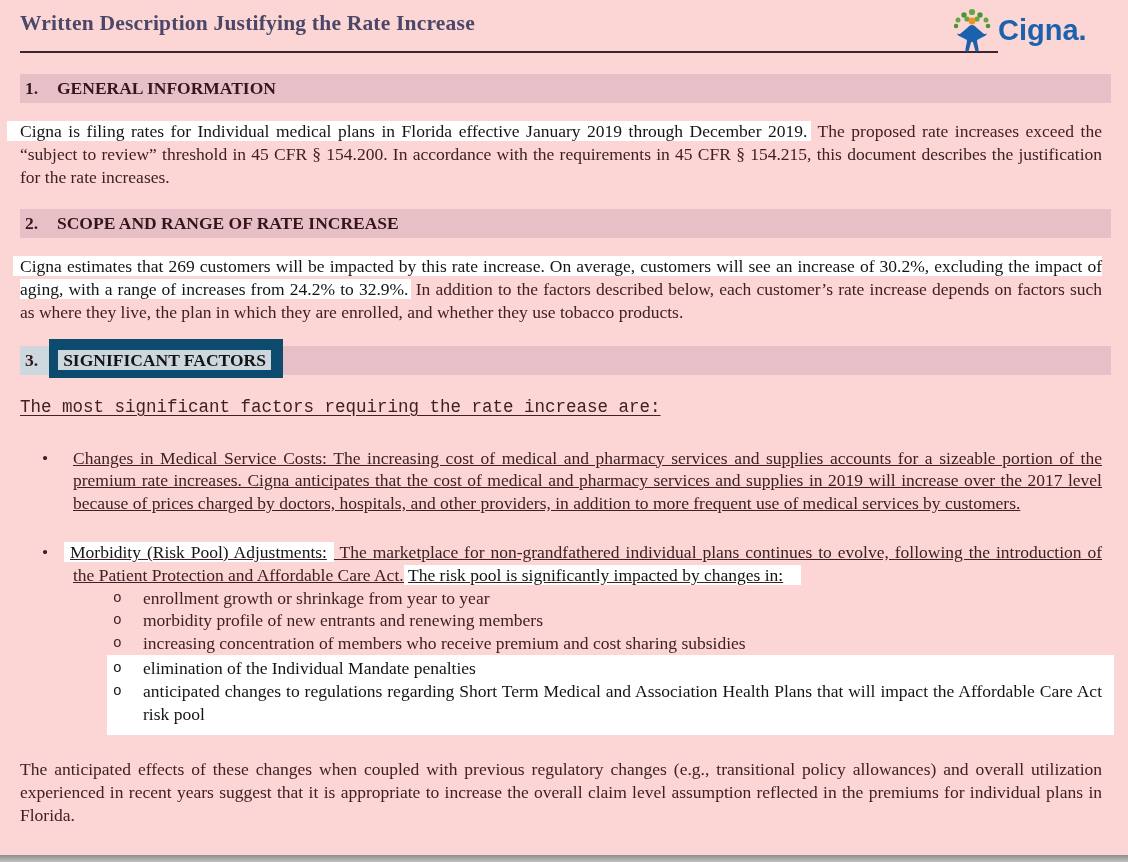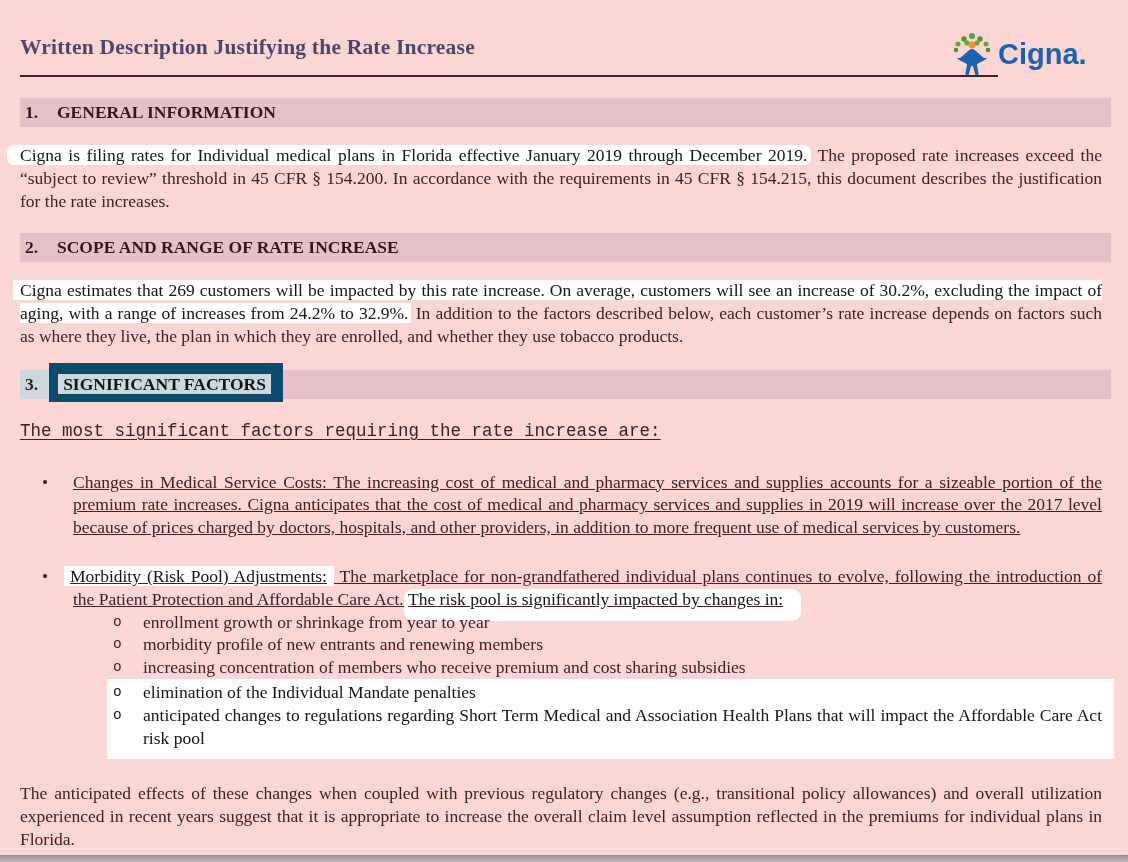--- a/index.html
+++ b/index.html
@@ -17,21 +17,21 @@
   }
   *{margin:0;padding:0;box-sizing:border-box;}
   html,body{width:1128px;}
   body{
     width:1128px;height:862px;position:relative;overflow:hidden;
     background:var(--page-pink);
     font-family:"Liberation Serif","DejaVu Serif",serif;
     font-size:17.5px;line-height:22.8px;color:var(--ink-on-pink);
   }
   .doc{padding:8px 0 0 0;}
-  .doc-header{position:relative;height:38px;margin-top:24px;}
+  .doc-header{position:relative;height:38px;}
   .doc-title{
     margin-left:20px;font-size:21.5px;line-height:30px;font-weight:700;
     color:var(--title-purple);letter-spacing:.2px;
   }
   .title-rule{
     margin:5px 130px 0 20px;border:none;border-top:2px solid #3c2531;height:0;
   }
   .logo{position:absolute;top:0;right:32px;width:142px;height:44px;}
   .heading-band{
     margin:0 17px 0 20px;height:29px;background:var(--band-mauve);
@@ -43,24 +43,24 @@
   .band-2{margin-top:21px;}
   .band-3{margin-top:22px;}
   .band-3 .h-num{width:auto;background:var(--bluegray);padding:0 11px 0 5px;}
   .white-wrap{
     background:#0c4a6e;margin-top:-7px;padding:7px 12px 3px 9px;
     display:inline-block;line-height:29px;
   }
   .white-wrap .inner{background:var(--bluegray);padding:0 5px;color:var(--ink-on-white);}
   .para{margin:17px 26px 0 20px;text-align:justify;}
   .hl{background:#ffffff;color:var(--ink-on-white);}
-  .hl-p1{padding-left:13px;margin-left:-13px;padding-right:4px;border-radius:7px;}
+  .hl-p1{padding-left:13px;margin-left:-13px;padding-right:4px;}
   .hl-p2{padding-left:7px;margin-left:-7px;padding-right:2px;}
   .hl-label{padding:0 7px 0 6px;margin-left:-9px;}
-  .hl-tail{padding:0 18px 12px 4px;margin-left:-4px;border-radius:9px;}
+  .hl-tail{padding:0 18px 0 4px;margin-left:-4px;}
   .intro{margin:21px 26px 0 20px;text-decoration:underline;text-underline-offset:3px;font-family:Liberation Mono, monospace;}
   .bullet-row{display:flex;margin:0 26px 0 40px;}
   .bullet-row .marker{flex:0 0 33px;padding-left:2px;}
   .bullet-row .btext{flex:1;text-align:justify;text-decoration:underline;}
   .b1{margin-top:28px;}
   .b2{margin-top:26px;}
   .sub-row{display:flex;margin:0 26px 0 110px;}
   .sub-row .marker{flex:0 0 33px;padding-left:3px;font-family:"Liberation Mono",monospace;font-size:14.5px;}
   .sub-row .btext{flex:1;text-align:justify;}
   .sub-hl-block{

